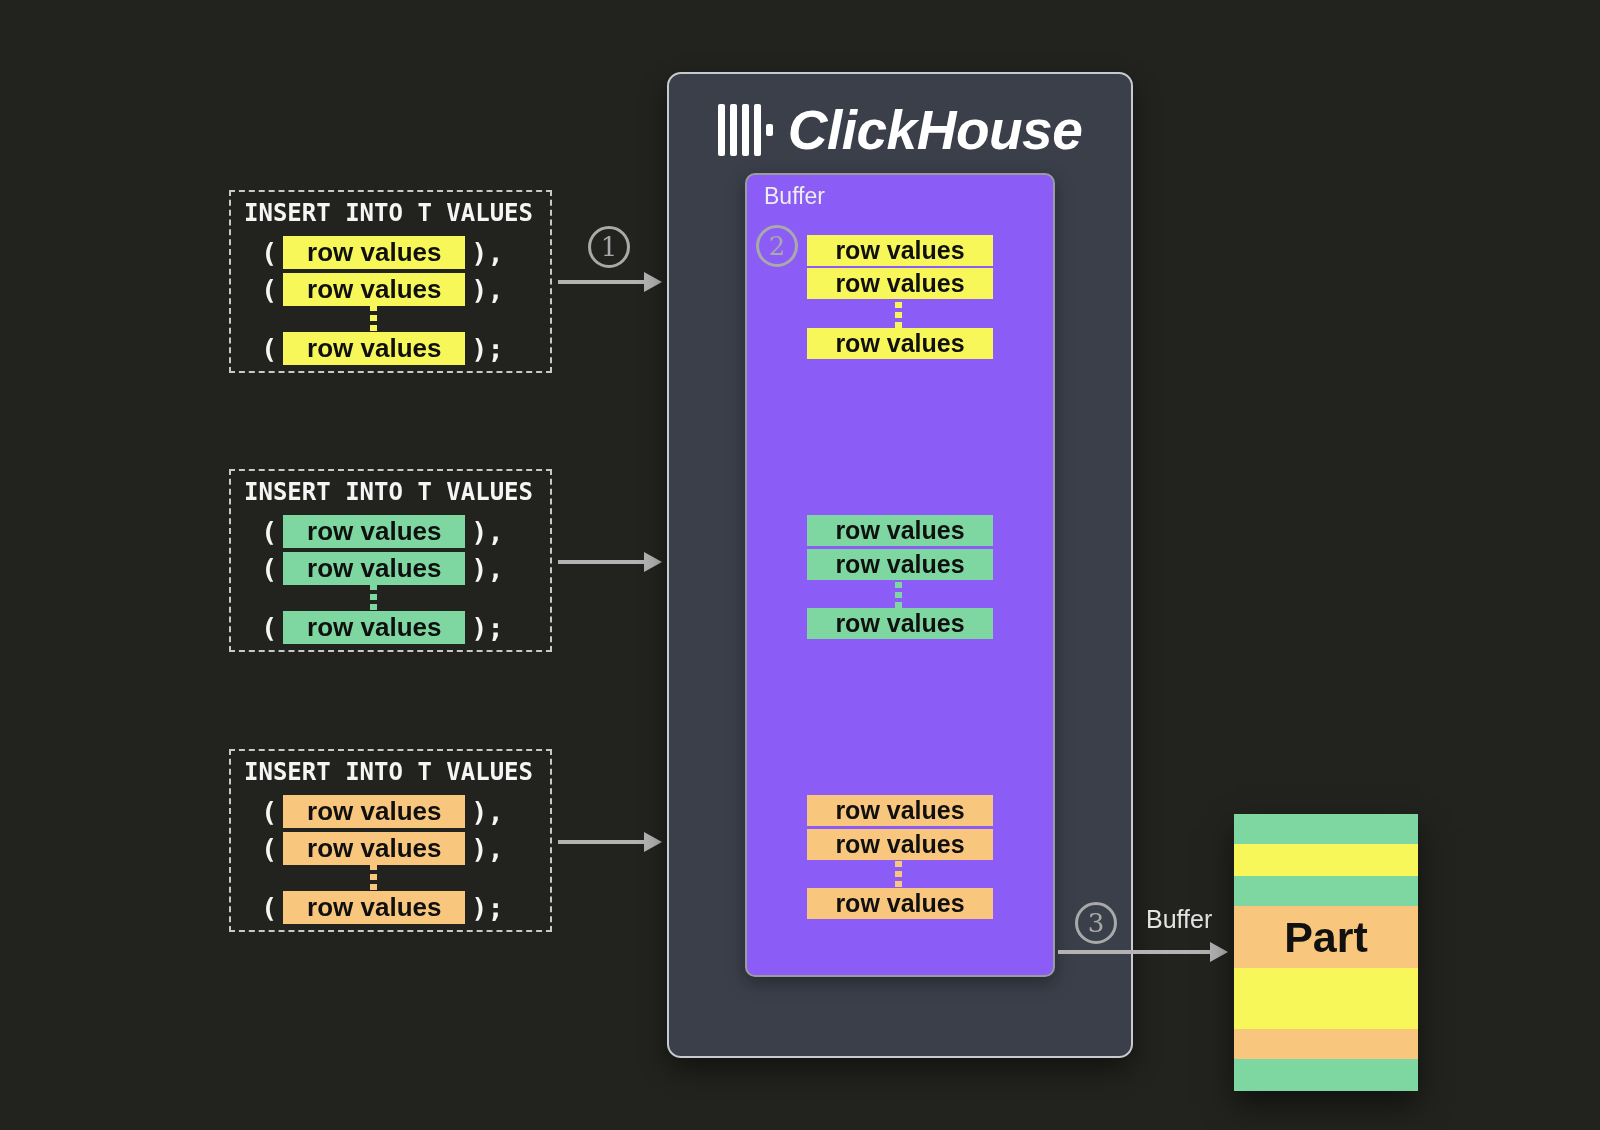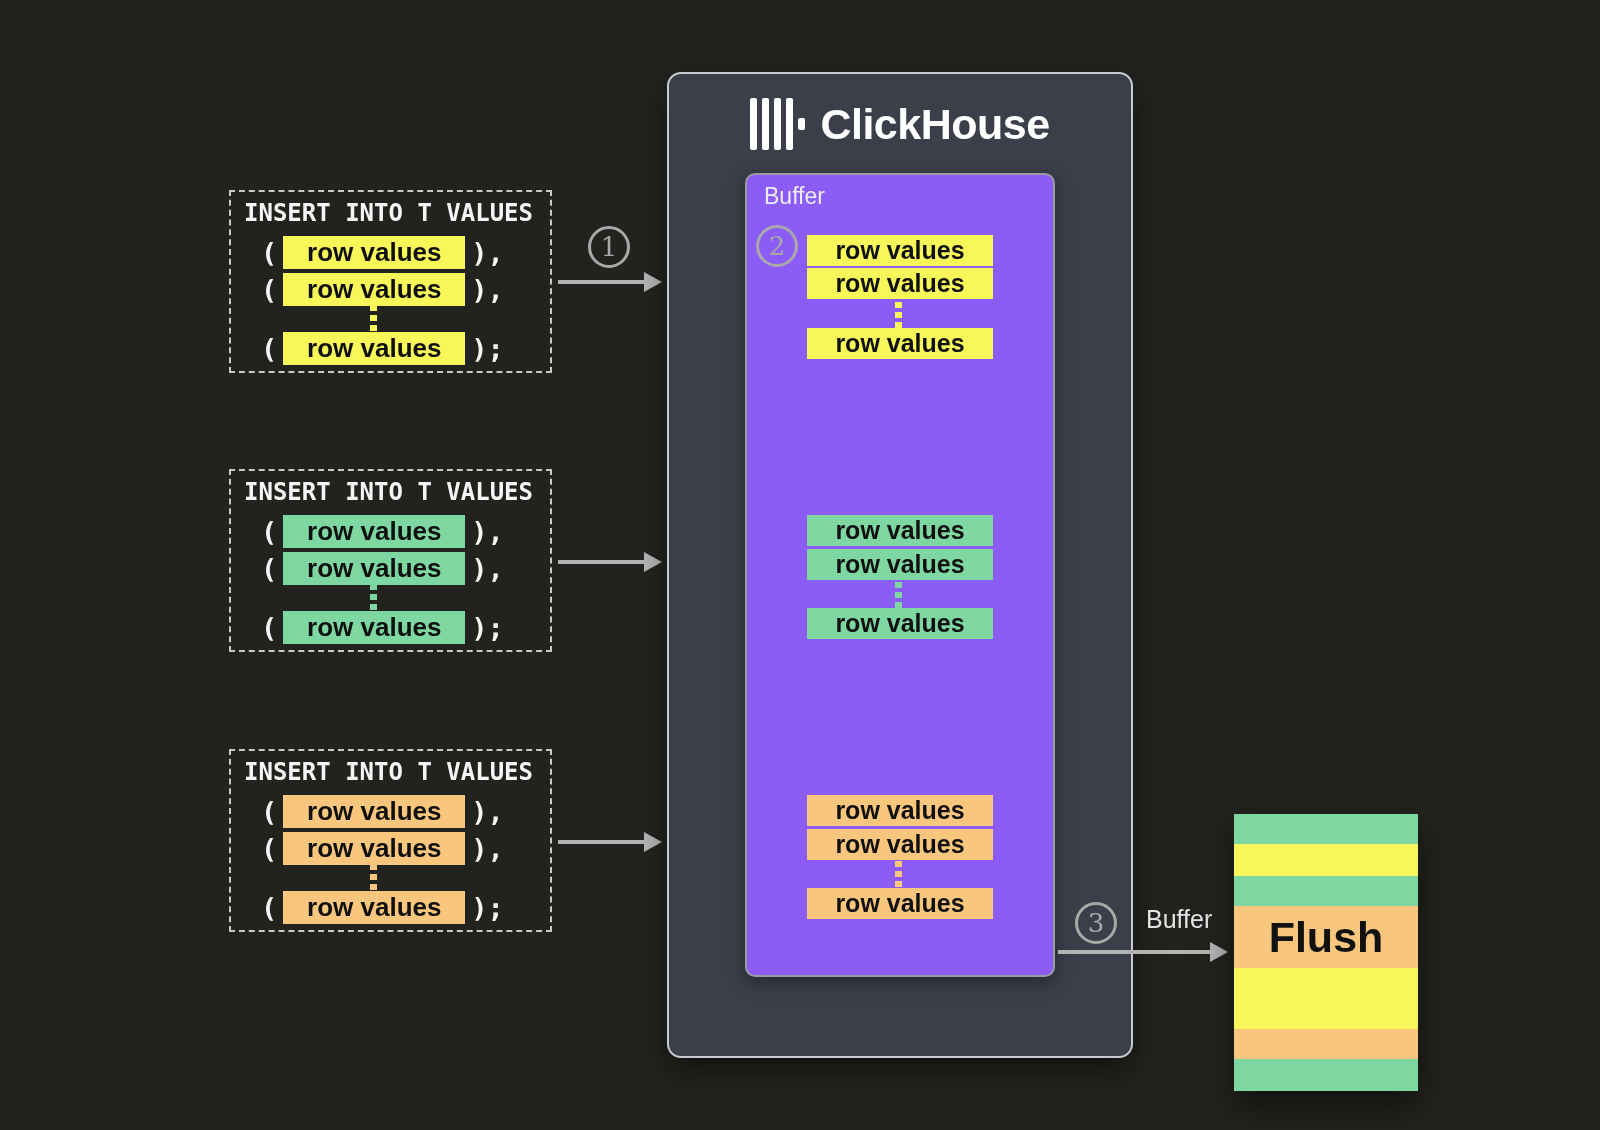--- a/index.html
+++ b/index.html
@@ -36,21 +36,21 @@
 
   
   .chbox{position:absolute;left:667px;top:72px;width:466px;height:986px;
          border:2px solid #c7cace;border-radius:14px;box-sizing:border-box;
          box-shadow:0 12px 28px rgba(0,0,0,.45);}
   .chheader{display:flex;align-items:center;justify-content:center;
             gap:15px;margin-top:24px;}
   .chlogo{display:flex;align-items:center;gap:5px;height:52px;}
   .chlogo .bar{width:7px;height:52px;background:#ffffff;border-radius:2px;}
   .chlogo .dot{width:7px;height:12px;background:#ffffff;border-radius:2px;}
-  .chtitle{font-size:43px;font-weight:bold;color:#ffffff;letter-spacing:-.5px;}
+  .chtitle{font-size:55px;font-weight:bold;color:#ffffff;letter-spacing:-.5px;font-style:italic;}
 
   
   .buffer{position:absolute;left:745px;top:173px;width:310px;height:804px;
           border:2px solid #9b9c9e;border-radius:10px;box-sizing:border-box;
           box-shadow:0 6px 18px rgba(0,0,0,.35);}
   .buflabel{position:absolute;left:17px;top:8px;font-size:23px;color:#ededed;}
   .brow{position:absolute;left:807px;width:186px;height:31px;display:flex;
         align-items:center;justify-content:center;font-weight:bold;
         font-size:25px;color:#101010;}
 
@@ -202,16 +202,16 @@
   <div class="partbox">
     <div class="stripes">
         <div style="height: 30px; background-color: rgb(126, 215, 161);"></div>
         <div style="height: 32px; background-color: rgb(248, 247, 90);"></div>
         <div style="height: 30px; background-color: rgb(126, 215, 161);"></div>
         <div style="height: 62px; background-color: rgb(249, 198, 126);"></div>
         <div style="height: 61px; background-color: rgb(248, 247, 90);"></div>
         <div style="height: 30px; background-color: rgb(249, 198, 126);"></div>
         <div style="height: 32px; background-color: rgb(126, 215, 161);"></div>
       </div>
-    <div class="partlabel">Flush</div>
+    <div class="partlabel">Part</div>
   </div>
 
 </div>
 
 </body></html>

